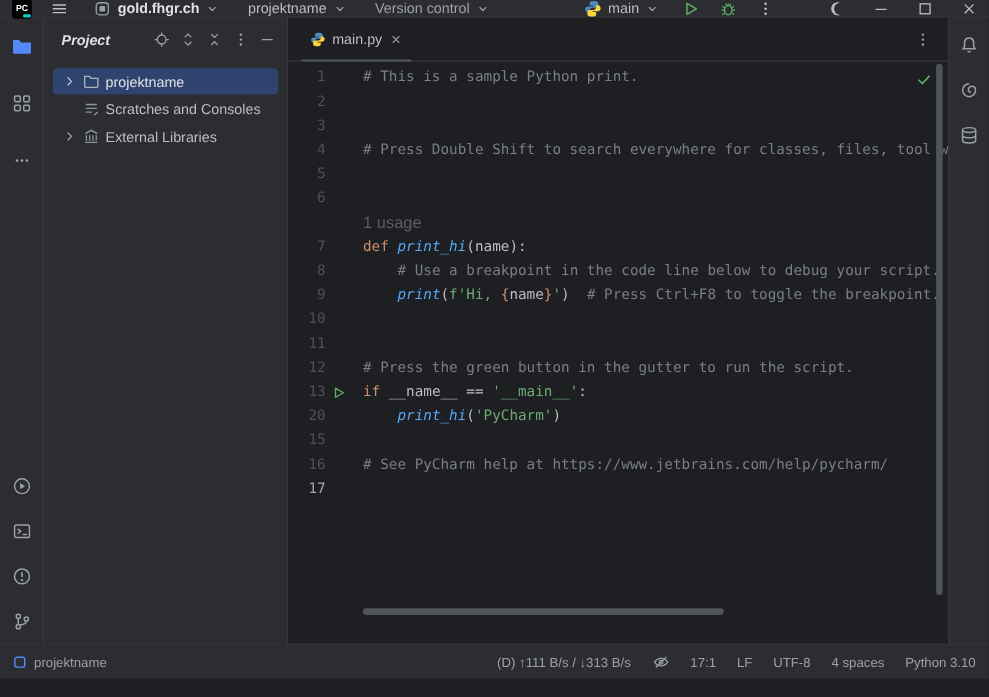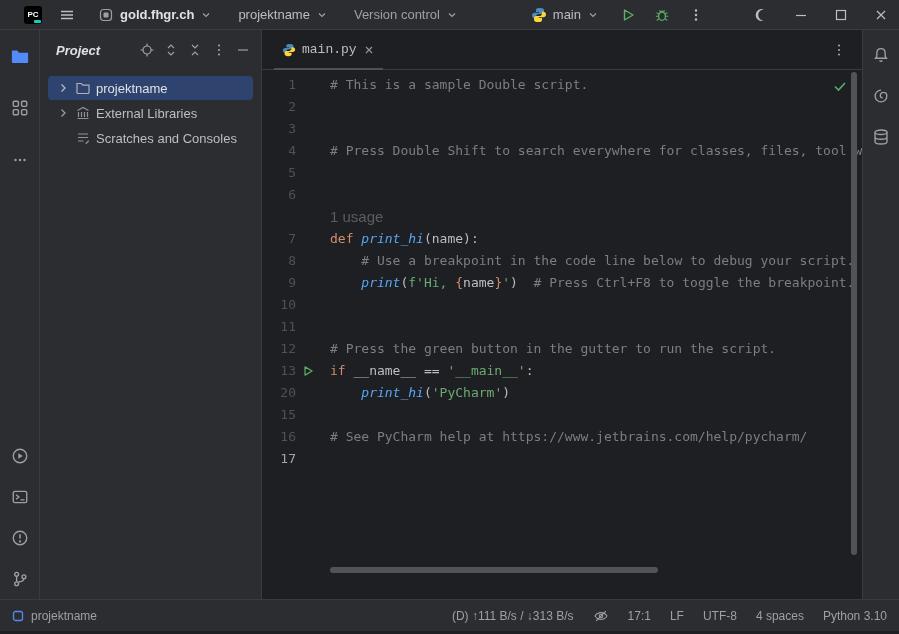--- a/index.html
+++ b/index.html
@@ -8,22 +8,22 @@
     background: var(--bg-editor,#1e1f22);
     color: var(--text,#bcbec4);
     font-family: "Liberation Sans", sans-serif;
     font-size: 13px;
     user-select: none;
   }
   svg { display: block; }
 
   
   .titlebar {
-    height: 30px; background: var(--bg-panel); border-bottom: 1px solid var(--border);
-    display: flex; align-items: center; padding-left: 24px;
+    height: 16px; background: var(--bg-panel); border-bottom: 1px solid var(--border);
+    display: flex; align-items: center; padding-left: 11px;
   }
   .app-logo {
     width: 18px; height: 18px; border-radius: 3px; background: #000;
     color: #fff; font-size: 8px; font-weight: bold; line-height: 18px; text-align: center;
     position: relative; overflow: hidden; flex: none;
   }
   .app-logo::after{content:'';position:absolute;right:1px;bottom:1px;width:7px;height:3px;
     background:linear-gradient(90deg,#21d789,#07c3f2);border-radius:1px;}
   .icon-btn {
     width: 26px; height: 26px; border-radius: 4px;
@@ -56,21 +56,21 @@
   .tree-row {
     height: 24px; margin: 0 8px 1px; padding: 0 4px 0 8px; border-radius: 4px;
     display: flex; align-items: center; gap: 4px; white-space: nowrap;
   }
   .tree-row.selected { background: var(--selection); color: var(--text-bright); }
   .chev-slot { width: 14px; display: flex; justify-content: center; flex: none; }
   .tree-ic { width: 18px; display: flex; justify-content: center; flex: none; }
 
   
   .editor-col { flex: 1; min-width: 0; display: flex; flex-direction: column; background: var(--bg-editor); }
-  .tabbar { height: 40px; border-bottom: 1px solid var(--border); display: flex; align-items: center; padding: 0 10px 0 12px; font-family: Liberation Mono, monospace; }
+  .tabbar { height: 40px; border-bottom: 1px solid var(--border); display: flex; align-items: center; padding: 0 10px 0 12px; }
   .tab { height: 40px; display: flex; align-items: center; gap: 6px; padding: 0 8px; position: relative; }
   .tab::after { content: ''; position: absolute; left: 0; right: 0; bottom: 0; height: 2px; background: #4e5157; }
   .tab-kebab { margin-left: auto; }
 
   .editor-body {
     flex: 1; position: relative; overflow: hidden;
     font-family: "DejaVu Sans Mono", "Liberation Mono", monospace; font-size: 13px;
   }
   .code-lines { padding-top: 4px; }
   .cline { display: flex; height: 22px; line-height: 22px; white-space: pre; }
@@ -307,42 +307,42 @@
             </svg>
         </span>
         <span class="tree-ic">
           <svg width="16" height="16">
               <path d="M2 3.5h4.2L7.8 5.2H14v7.3a1 1 0 0 1-1 1H3a1 1 0 0 1-1-1z" fill="none" stroke="#aeb3bb" stroke-width="1.2"></path>
             </svg>
         </span>
         <span>projektname</span>
       </div>
       <div class="tree-row">
+        <span class="chev-slot"></span>
+        <span class="tree-ic">
+          <svg width="16" height="16">
+              <path d="M3 4h10M3 7.5h10M3 11h5.5" stroke="#8f949c" stroke-width="1.2"></path>
+              <path d="M10.3 13.3l3-3 .9.9-3 3z" fill="#8f949c"></path>
+            </svg>
+        </span>
+        <span>Scratches and Consoles</span>
+      </div>
+      <div class="tree-row">
         <span class="chev-slot">
           <svg width="12" height="12">
               <path d="M4.5 2.5L8 6l-3.5 3.5" fill="none" stroke="#9da0a8" stroke-width="1.2"></path>
             </svg>
         </span>
         <span class="tree-ic">
           <svg width="16" height="16">
               <path d="M2.5 5.5L8 2.5l5.5 3" fill="none" stroke="#8f949c" stroke-width="1.2"></path>
               <path d="M3.5 7v5M6.5 7v5M9.5 7v5M12.5 7v5M2.5 13.5h11" stroke="#8f949c" stroke-width="1.2" fill="none"></path>
             </svg>
         </span>
         <span>External Libraries</span>
-      </div>
-      <div class="tree-row">
-        <span class="chev-slot"></span>
-        <span class="tree-ic">
-          <svg width="16" height="16">
-              <path d="M3 4h10M3 7.5h10M3 11h5.5" stroke="#8f949c" stroke-width="1.2"></path>
-              <path d="M10.3 13.3l3-3 .9.9-3 3z" fill="#8f949c"></path>
-            </svg>
-        </span>
-        <span>Scratches and Consoles</span>
       </div>
     </div>
   </div>
 
   <div class="editor-col">
     <div class="tabbar">
       <div class="tab">
         <span>
           <svg width="14" height="14" viewBox="0 0 16 16">
             <path d="M8 1C6 1 5 1.9 5 3.1V5h3.2v.8H3.6C2.1 5.8 1 6.9 1 8.5S2.1 11.2 3.6 11.2H5V9.6C5 8.2 6.2 7 7.6 7h3.3c1.2 0 2.1-.9 2.1-2.1V3.1C13 1.9 11.5 1 9.5 1H8z" fill="#4b8bbe"></path>
@@ -360,21 +360,21 @@
         <svg width="16" height="16">
             <circle cx="8" cy="3.5" r="1.1" fill="#9da0a8"></circle>
             <circle cx="8" cy="8" r="1.1" fill="#9da0a8"></circle>
             <circle cx="8" cy="12.5" r="1.1" fill="#9da0a8"></circle>
           </svg>
       </div>
     </div>
 
     <div class="editor-body">
       <div class="code-lines">
-          <div class="cline"><span class="gutter">1</span><span class="gslot"></span><span class="ctext"><span class="com"># This is a sample Double script.</span></span></div>
+          <div class="cline"><span class="gutter">1</span><span class="gslot"></span><span class="ctext"><span class="com"># This is a sample Python print.</span></span></div>
           <div class="cline"><span class="gutter">2</span><span class="gslot"></span><span class="ctext"></span></div>
           <div class="cline"><span class="gutter">3</span><span class="gslot"></span></div>
           <div class="cline"><span class="gutter">4</span><span class="gslot"></span><span class="ctext"><span class="com"># Press Double Shift to search everywhere for classes, files, tool windows, actions, and settings.</span></span></div>
           <div class="cline"><span class="gutter">5</span><span class="gslot"></span><span class="ctext"></span></div>
           <div class="cline"><span class="gutter">6</span><span class="gslot"></span><span class="ctext"></span></div>
           <div class="cline"><span class="gutter"></span><span class="gslot"></span><span class="ctext"><span class="inlay">1 usage</span></span></div>
           <div class="cline"><span class="gutter">7</span><span class="gslot"></span><span class="ctext"><span class="kw">def </span><span class="fn">print_hi</span><span class="def">(name):</span></span></div>
           <div class="cline"><span class="gutter">8</span><span class="gslot"></span><span class="ctext"><span class="def">    </span><span class="com"># Use a breakpoint in the code line below to debug your script.</span></span></div>
           <div class="cline"><span class="gutter">9</span><span class="gslot"></span><span class="ctext"><span class="def">    </span><span class="fn">print</span><span class="def">(</span><span class="str">f'Hi, </span><span class="kw">{</span><span class="def">name</span><span class="kw">}</span><span class="str">'</span><span class="def">)</span><span class="com">  # Press Ctrl+F8 to toggle the breakpoint.</span></span></div>
           <div class="cline"><span class="gutter">10</span><span class="gslot"></span><span class="ctext"></span></div>

